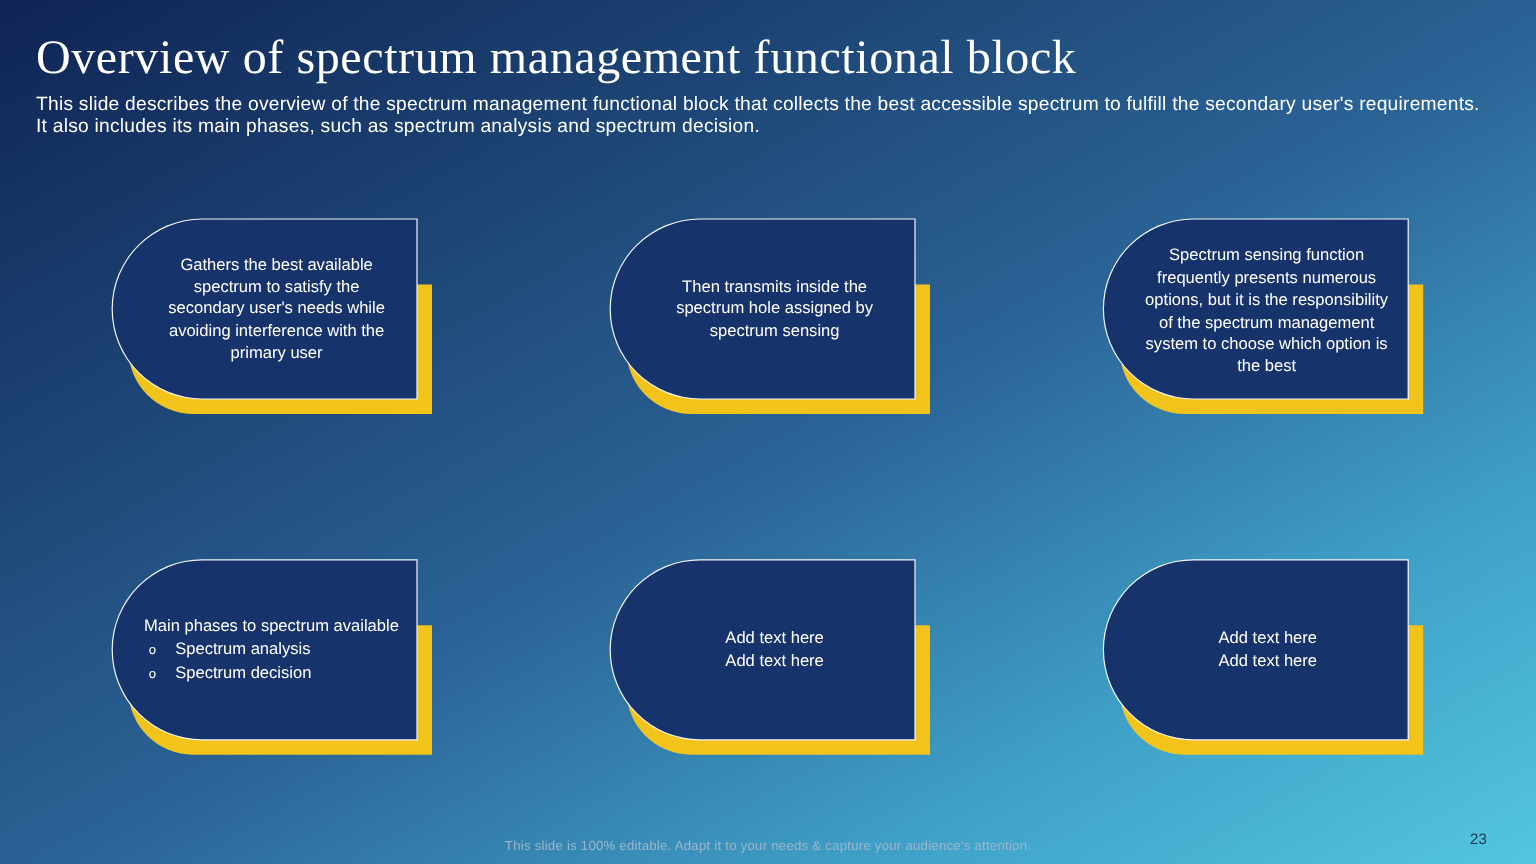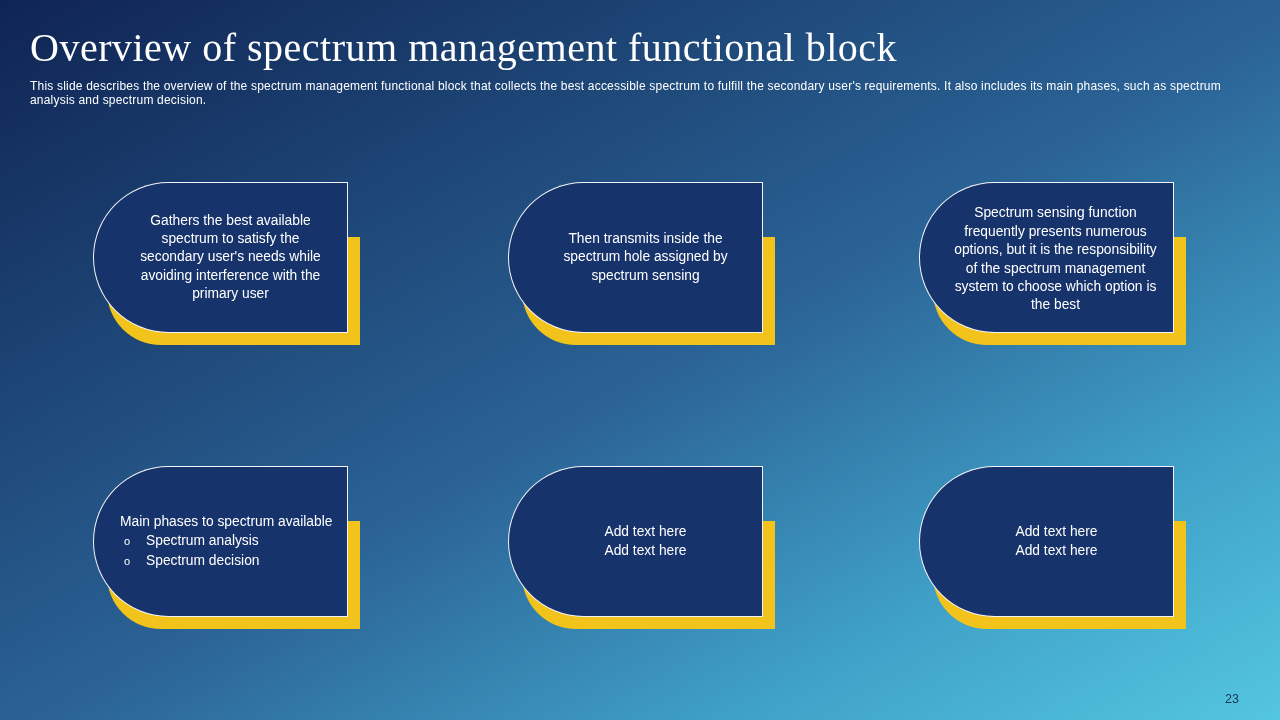--- a/index.html
+++ b/index.html
@@ -13,21 +13,21 @@
   }
 
   .title {
     position:absolute; left:30px; top:24px;
     font-family:"Liberation Serif", serif;
     font-size:40px; font-weight:normal; color:#ffffff;
     letter-spacing:0.5px; white-space:nowrap;
   }
   .subtitle {
     position:absolute; left:30px; top:79px; width:1210px;
-    font-size:12px; letter-spacing:0.2px; color:#ffffff;
+    font-size:16px; letter-spacing:0.2px; color:#ffffff;
   }
 
   .card { position:absolute; width:255px; height:151px; }
   .r1 { top:182px; } .r2 { top:466px; }
   .colA { left:93px; } .colB { left:508px; } .colC { left:919px; }
 
   .shadow {
     position:absolute; top:55px; left:14px; right:-12px; bottom:-12px;
     background:#f2c31b; border-radius:54px 0 0 54px;
   }
@@ -119,15 +119,16 @@
   <div class="card r2 colC">
     <div class="shadow"></div>
     <div class="face">
       <div>
         <div>Add text here</div>
         <div>Add text here</div>
       </div>
     </div>
   </div>
 
+  <div class="footer">This slide is 100% editable. Adapt it to your needs &amp; capture your audience's attention.</div>
   <div class="page-number">23</div>
 
 </div>
 
 </body></html>

